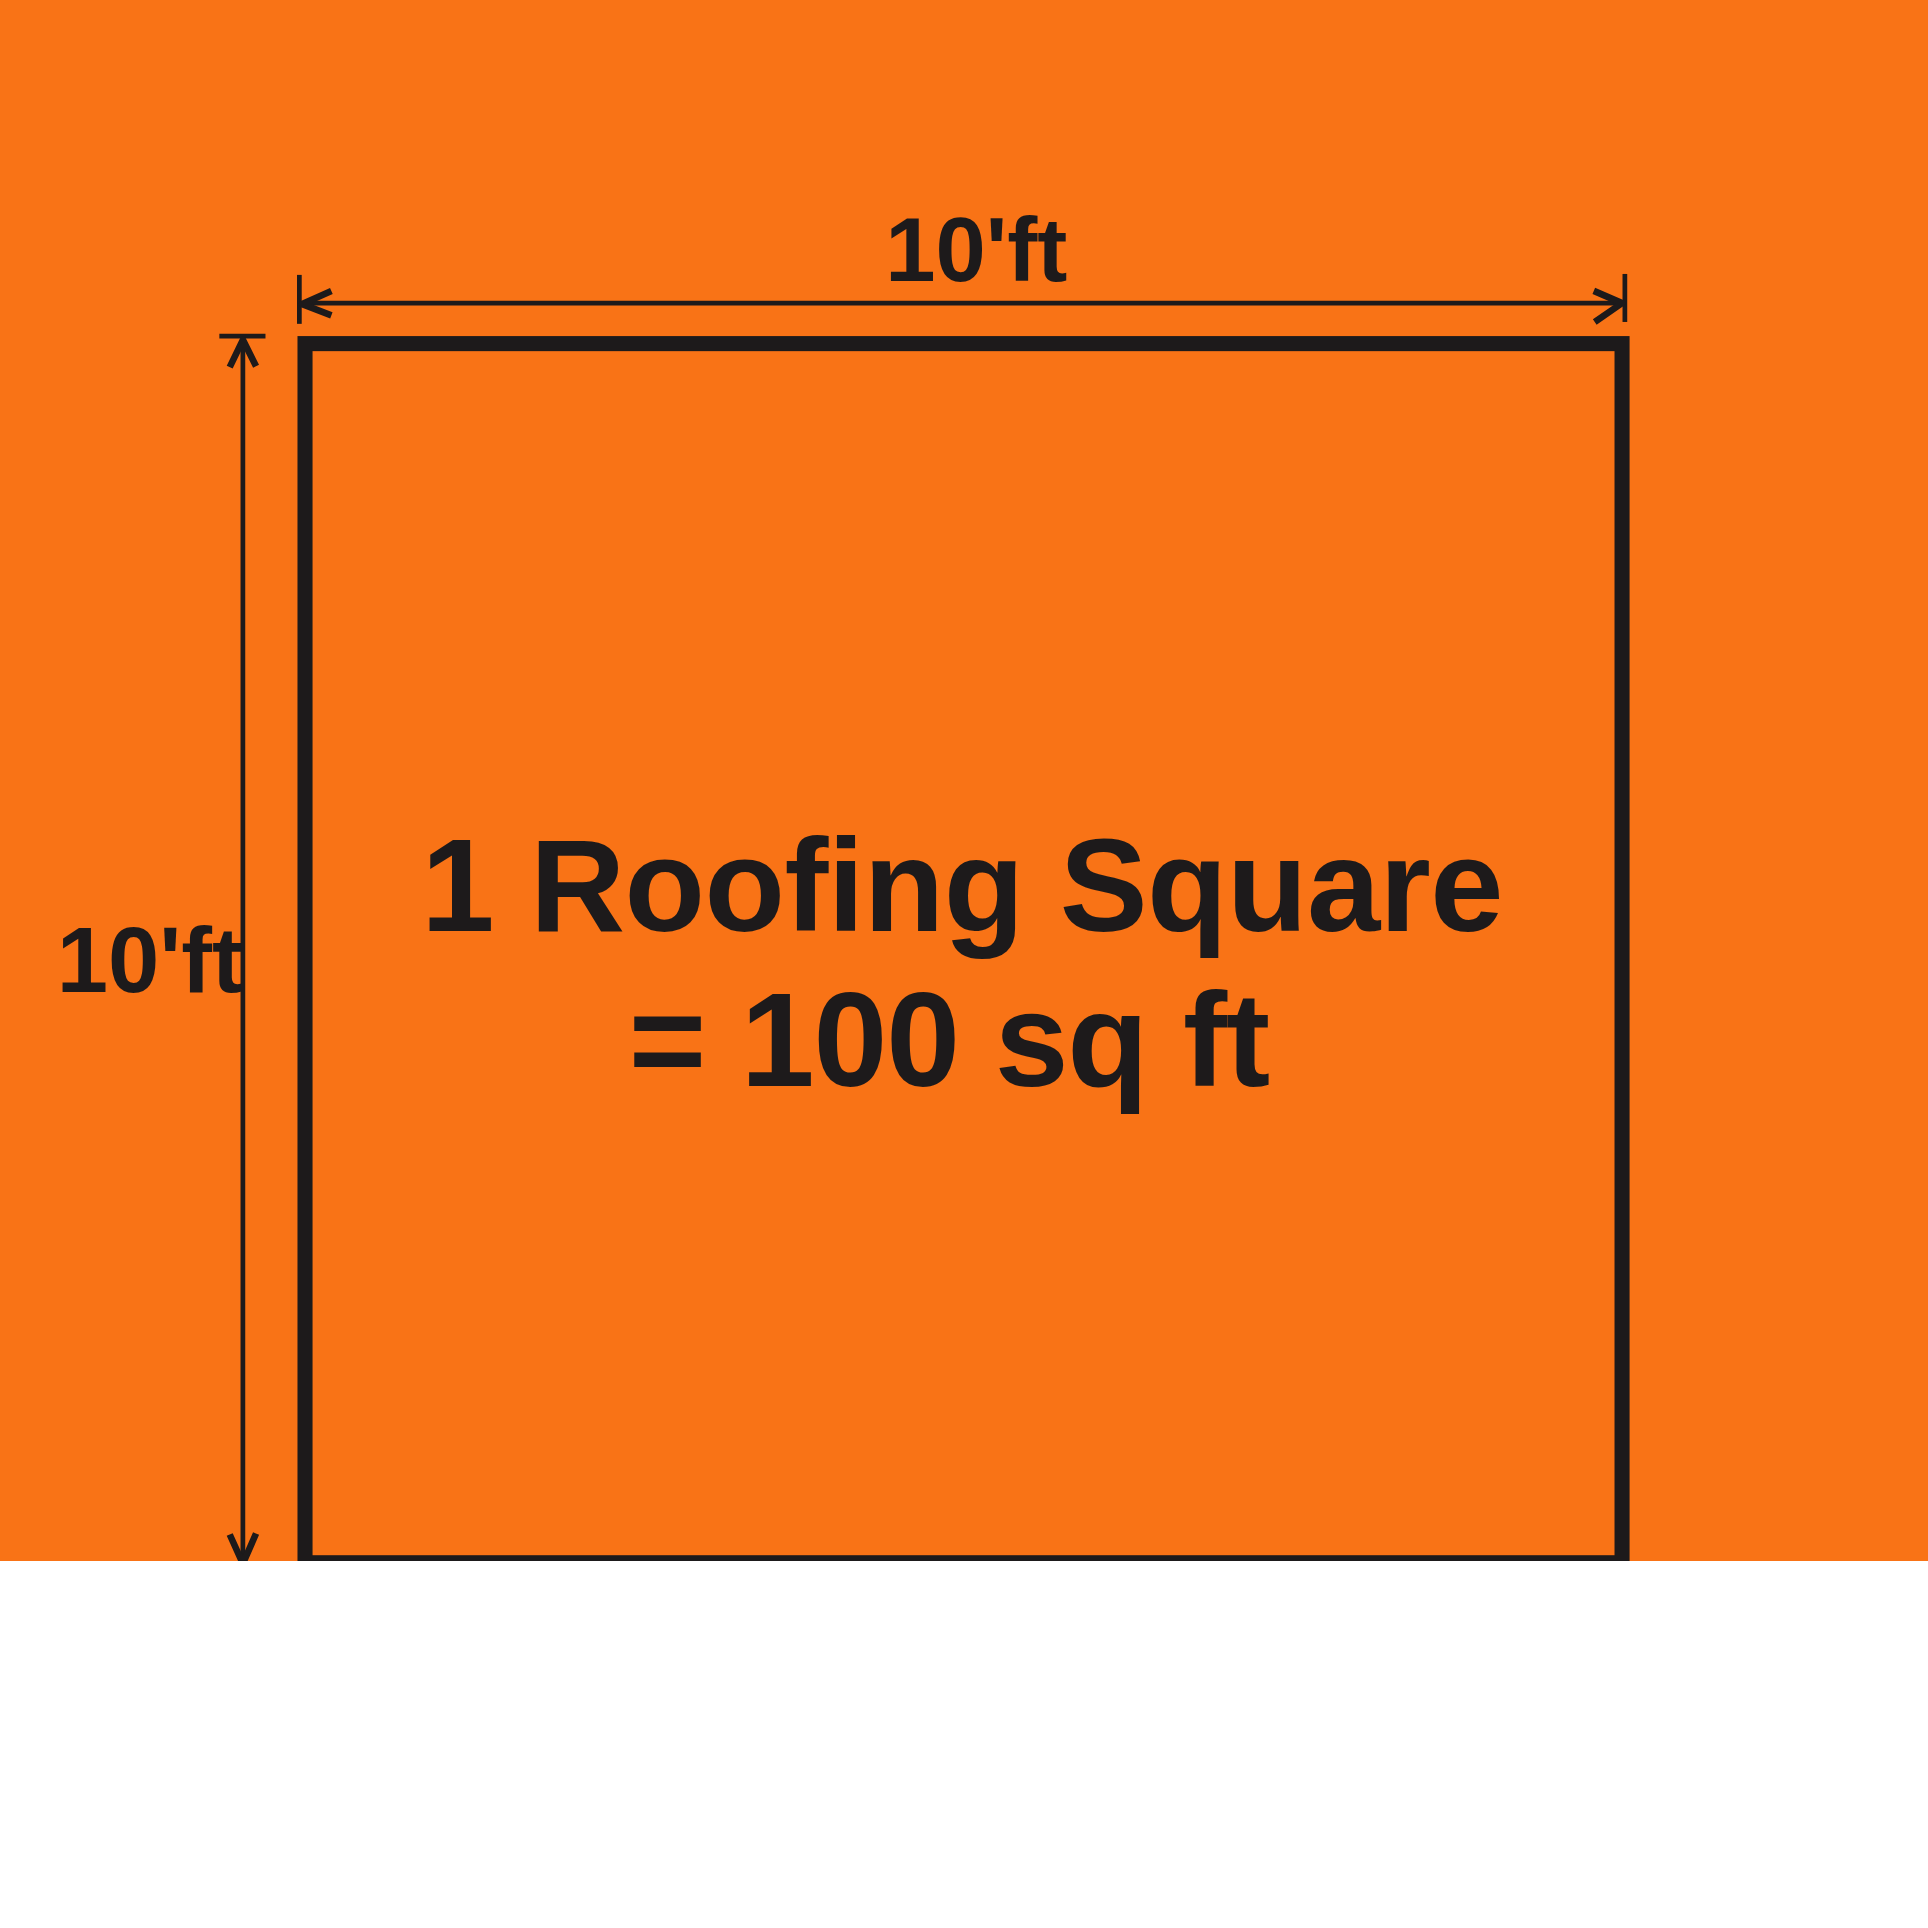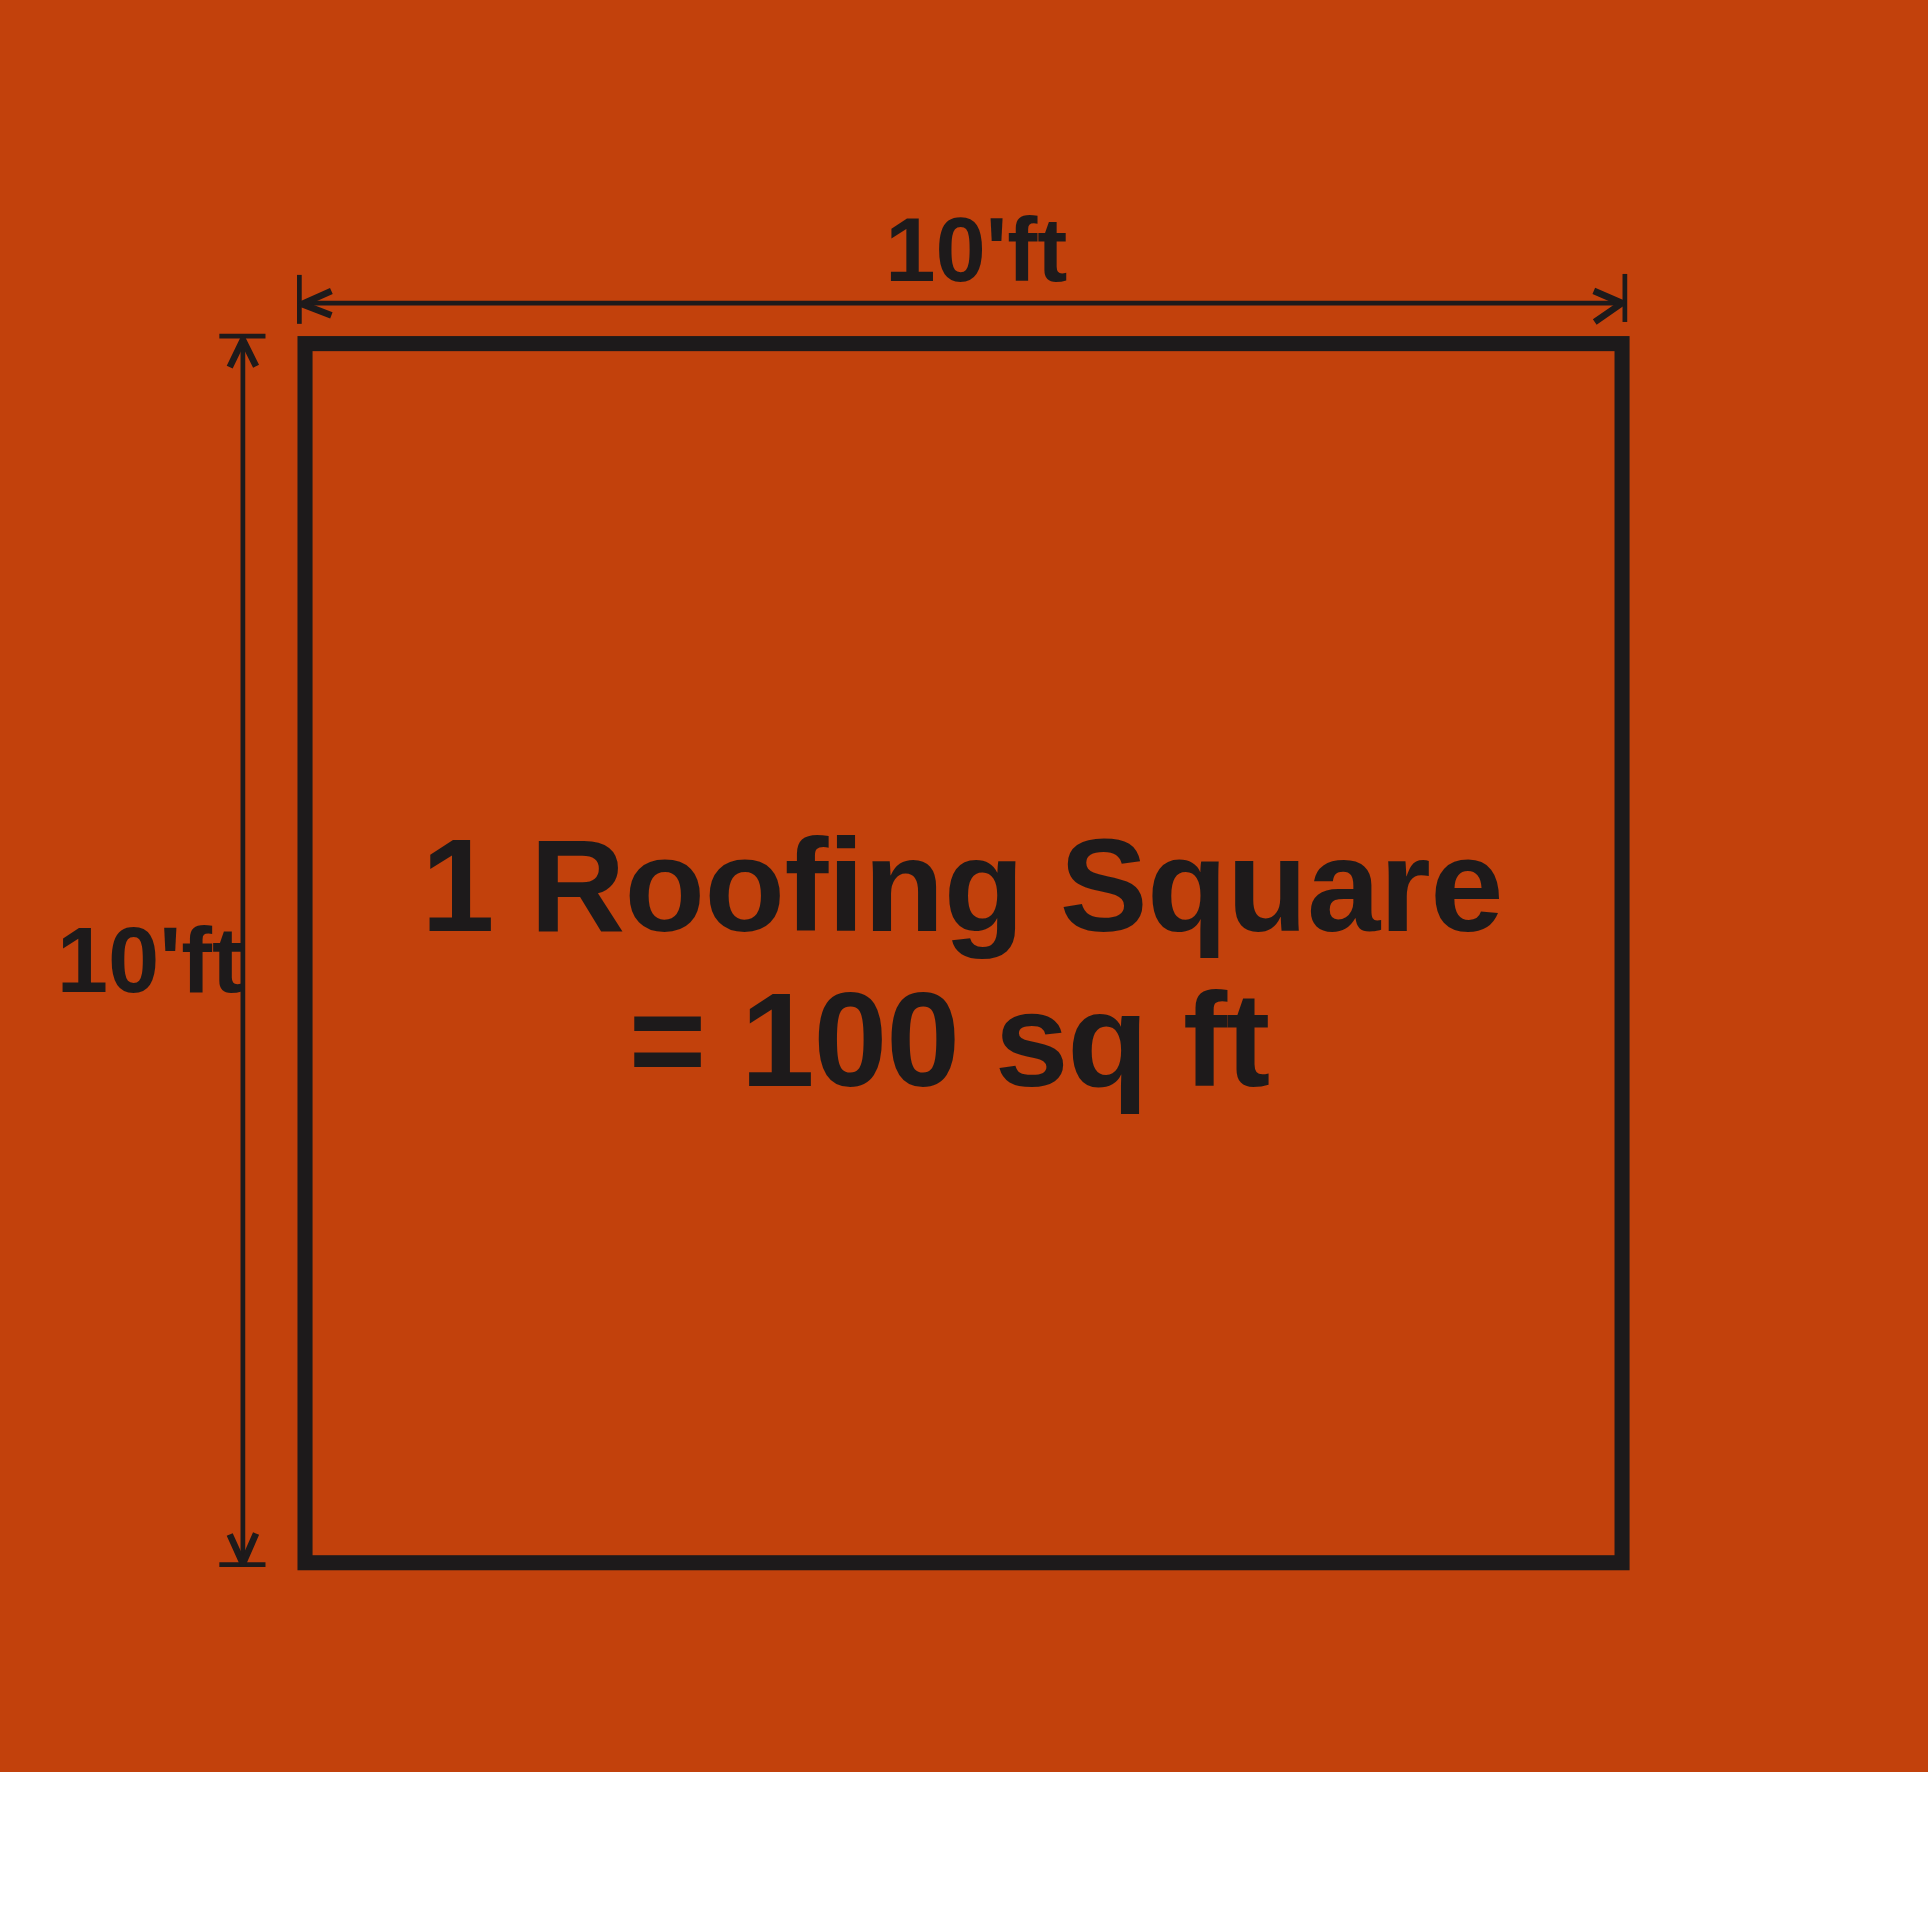--- a/index.html
+++ b/index.html
@@ -1,17 +1,17 @@
 <!DOCTYPE html>
 <html style="font-size:15px"><head>
 <meta charset="utf-8">
 <title>Roofing Square Diagram</title>
 <style>
   html,body{margin:0;padding:0;background:#ffffff;}
-  .canvas{position:relative;width:1928px;height:1772px;background:#c2410c;overflow:hidden;}
+  .canvas{position:relative;width:1928px;height:1561px;background:#f97316;overflow:hidden;}
   svg{position:absolute;top:0;left:0;}
   text{font-family:"Liberation Sans", sans-serif;font-weight:bold;fill:#1d1a1b;}
 </style>
 </head>
 <body>
 
 <div class="canvas">
 <svg width="1928" height="1928" viewBox="0 0 2048 2048">
 
   <rect x="324" y="365" width="1399" height="1295" fill="none" stroke="#1d1a1b" stroke-width="16"></rect>

